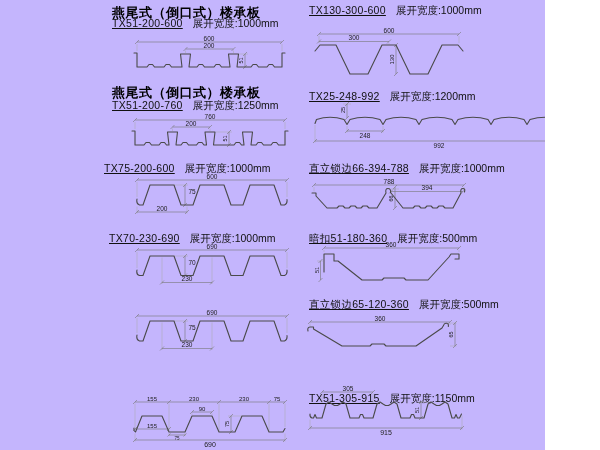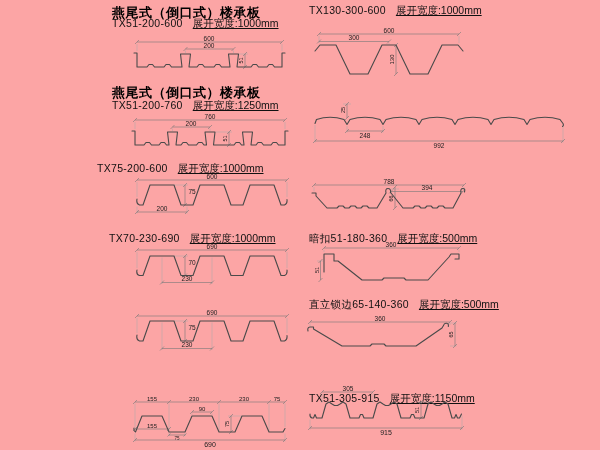--- a/index.html
+++ b/index.html
@@ -1,22 +1,22 @@
 <!DOCTYPE html>
 <html><head>
 <meta charset="utf-8">
 <style>
   html,body{margin:0;padding:0;background:#fff;}
-  .canvas{position:relative;width:600px;height:450px;background:#fca5a5;overflow:hidden;
+  .canvas{position:relative;width:545px;height:450px;background:#c4b5fd;overflow:hidden;
           font-family:"Liberation Sans","DejaVu Sans",sans-serif;}
   .abs{position:absolute;}
   .gtitle{font-size:13px;font-weight:bold;color:#000;letter-spacing:0.5px;white-space:nowrap;}
   .sub{font-size:10.5px;color:#111;white-space:nowrap;}
-  .sub .model{letter-spacing:0.3px;}
-  .sub .wid{margin-left:10px;text-decoration:underline;}
+  .sub .model{letter-spacing:0.3px;text-decoration:underline;}
+  .sub .wid{margin-left:10px;}
   svg{display:block;overflow:visible;}
   .p{fill:none;stroke:#4a4a4a;stroke-width:1.1;stroke-linejoin:round;stroke-linecap:round;}
   .d{fill:none;stroke:#777;stroke-width:0.6;}
   .e{fill:none;stroke:#aaa;stroke-width:0.5;}
   .t{font-size:6.5px;fill:#222;text-anchor:middle;font-family:"Liberation Sans","DejaVu Sans",sans-serif;}
   .t6{font-size:6px;fill:#222;text-anchor:middle;}
   .t55{font-size:5.5px;fill:#222;text-anchor:middle;}
   .t45{font-size:4.5px;fill:#222;text-anchor:middle;}
   .t7{font-size:7px;fill:#222;text-anchor:middle;}
 </style>
@@ -48,21 +48,21 @@
     <path class="e" d="M4,8 L4,15 M154,8 L154,15 M41.5,14.5 L41.5,17 M79,14.5 L79,17 M85,18 L101,18"></path>
     <path class="d" d="M4,6 L154,6 M2,8 L6,4 M152,8 L156,4"></path>
     <text class="t" x="79" y="4.8">760</text>
     <path class="d" d="M41.5,13 L79,13 M39.5,15 L43.5,11 M77,15 L81,11"></path>
     <text class="t" x="60" y="11.8">200</text>
     <path class="d" d="M98,18 L98,31 M96,20 L100,16 M96,33 L100,29"></path>
     <text class="t55" x="96" y="24.5" transform="rotate(-90 96 24.5)">51</text>
     <path class="p" d="M1,17 L4,17 L4,31 L13,31 L15,28.5 L18.5,28.5 L20.5,31 L28,31 L30,28.5 L33.5,28.5 L35.5,31 L38,31 L36.5,18 L46.5,18 L45,31 L50,31 L52,28.5 L55.5,28.5 L57.5,31 L65.5,31 L67.5,28.5 L71,28.5 L73,31 L75.5,31 L74,18 L84,18 L82.5,31 L103,31 L105,28.5 L108.5,28.5 L110.5,31 L113,31 L111.5,18 L121.5,18 L120,31 L125,31 L127,28.5 L130.5,28.5 L132.5,31 L140,31 L142,28.5 L145.5,28.5 L147.5,31 L154,31 L154,17 L157,17"></path>
   </svg>
 
-  <div class="abs sub" style="left:97px;top:162px">
+  <div class="abs sub" style="left:104px;top:162px">
     <span class="model">TX75-200-600</span><span class="wid">展开宽度:1000mm</span>
   </div>
   <svg class="abs" style="left:134px;top:174px" width="156" height="44" viewBox="0 0 156 44">
     <path class="e" d="M3,8 L3,23 M153,8 L153,23 M40,11 L54,11 M3,32.5 L3,39.5 M53,32.5 L53,39.5"></path>
     <path class="d" d="M3,6 L153,6 M1,8 L5,4 M151,8 L155,4"></path>
     <text class="t" x="78" y="4.8">600</text>
     <path class="d" d="M51,11 L51,31 M49,13 L53,9 M49,33 L53,29"></path>
     <text class="t" x="58" y="20">75</text>
     <path class="d" d="M3,38 L53,38 M1,40 L5,36 M51,40 L55,36"></path>
     <text class="t" x="28" y="36.5">200</text>
@@ -121,31 +121,37 @@
     <path class="e" d="M5,10 L5,17 M145,10 L145,17 M75,17 L75,18.5"></path>
     <path class="d" d="M5,8 L145,8 M3,10 L7,6 M143,10 L147,6"></path>
     <text class="t" x="75" y="6.5">600</text>
     <path class="d" d="M5,15.5 L75,15.5 M3,17.5 L7,13.5 M73,17.5 L77,13.5"></path>
     <text class="t" x="40" y="14">300</text>
     <path class="d" d="M82,19 L82,48 M80,21 L84,17 M80,50 L84,46"></path>
     <text class="t6" x="80" y="33.5" transform="rotate(-90 80 33.5)">130</text>
     <path class="p" d="M1,25 L6,19 L22,19 L36,48 L54,48 L68,19 L82,19 L96,48 L114,48 L128,19 L144,19 L149,25"></path>
   </svg>
 
+  <div class="abs sub" style="left:309px;top:90px">
+    <span class="model">TX25-248-992</span><span class="wid">展开宽度:1200mm</span>
+  </div>
   <svg class="abs" style="left:312px;top:98px" width="258" height="52" viewBox="0 0 258 52">
     <path class="e" d="M31,6 L39,6 M35,28 L35,34.5 M71,28 L71,34.5 M3,27 L3,44.5 M251,27 L251,44.5"></path>
     <path class="d" d="M35,6 L35,20 M33,8 L37,4 M33,22 L37,18"></path>
     <text class="t55" x="33" y="12" transform="rotate(-90 33 12)">25</text>
     <path class="d" d="M35,33 L71,33 M33,35 L37,31 M69,35 L73,31"></path>
     <text class="t" x="53" y="40">248</text>
     <path class="d" d="M3,43 L251,43 M1,45 L5,41 M249,45 L253,41"></path>
     <text class="t" x="127" y="50">992</text>
     <path class="p" d="M3,25.5 L4.5,21.5 Q18,17 32,21.5 L35,26.5 L38,21.5 Q53,17 68,21.5 L71,26.5 L74,21.5 Q89,17 104,21.5 L107,26.5 L110,21.5 Q125,17 140,21.5 L143,26.5 L146,21.5 Q161,17 176,21.5 L179,26.5 L182,21.5 Q197,17 212,21.5 L215,26.5 L218,21.5 Q233,17 248,21.5 L251,25.5 Q252,27.5 250.5,28.5"></path>
   </svg>
 
+  <div class="abs sub" style="left:309px;top:162px">
+    <span class="model">直立锁边66-394-788</span><span class="wid">展开宽度:1000mm</span>
+  </div>
   <svg class="abs" style="left:310px;top:178px" width="158" height="36" viewBox="0 0 158 36">
     <path class="e" d="M4,9 L4,13.5 M154,9 L154,12.5 M81,11 L89,11"></path>
     <path class="d" d="M4,7 L154,7 M2,9 L6,5 M152,9 L156,5"></path>
     <text class="t" x="79" y="5.5">788</text>
     <path class="d" d="M81,13.5 L153,13.5 M79,15.5 L83,11.5 M151,15.5 L155,11.5"></path>
     <text class="t" x="117" y="12">394</text>
     <path class="d" d="M85,9 L85,30 M83,11 L87,7 M83,32 L87,28"></path>
     <text class="t55" x="83" y="20.5" transform="rotate(-90 83 20.5)">66</text>
     <path class="p" d="M2,15 L6,15 L6,18 L17,30 L27,30 L29,28 L33,28 L35,30 L39,30 L41,28 L45,28 L47,30 L51,30 L53,28 L57,28 L59,30 L67,30 L76,15 Q75,10.5 78,10.5 Q81,10.5 80.5,14.5 L81,15 L93,30 L103,30 L105,28 L109,28 L111,30 L115,30 L117,28 L121,28 L123,30 L127,30 L129,28 L133,28 L135,30 L143,30 L151,15 Q150,10.5 153,10.5 Q155.5,10.5 154.5,14"></path>
   </svg>
@@ -156,21 +162,21 @@
   <svg class="abs" style="left:316px;top:240px" width="150" height="48" viewBox="0 0 150 48">
     <path class="e" d="M8,10 L8,12 M143,10 L143,12 M1,21 L7,21"></path>
     <path class="d" d="M8,8 L143,8 M6,10 L10,6 M141,10 L145,6"></path>
     <text class="t" x="75" y="6.5">360</text>
     <path class="d" d="M4.5,21 L4.5,40 M2.5,23 L6.5,19 M2.5,42 L6.5,38"></path>
     <text class="t55" x="2.8" y="30" transform="rotate(-90 2.8 30)">51</text>
     <path class="p" d="M8,32 L8,14 L18,14 L18,21 L22,21 L46,40 L66,40 L68,38 L88,38 L90,40 L112,40 L133,17 L135,14 L143,14 L143,19 L139,19"></path>
   </svg>
 
   <div class="abs sub" style="left:309px;top:298px">
-    <span class="model">直立锁边65-140-360</span><span class="wid">展开宽度:500mm</span>
+    <span class="model">直立锁边65-120-360</span><span class="wid">展开宽度:500mm</span>
   </div>
   <svg class="abs" style="left:304px;top:314px" width="158" height="40" viewBox="0 0 158 40">
     <path class="e" d="M6,9.5 L6,12 M146,9.5 L146,11 M145,9 L152.5,9 M146,32 L152.5,32"></path>
     <path class="d" d="M6,8 L146,8 M4,10 L8,6 M144,10 L148,6"></path>
     <text class="t" x="76" y="6.5">360</text>
     <path class="d" d="M151,9 L151,32 M149,11 L153,7 M149,34 L153,30"></path>
     <text class="t55" x="149" y="20.5" transform="rotate(-90 149 20.5)">65</text>
     <path class="p" d="M4,17 Q3,13.5 6,13 L9.5,13 L9.5,15 L38,32 L66,32 L68,30 L80,30 L82,32 L112,32 L138,14 L139.5,11.5 Q140,9 142.5,9.3 Q145,9.6 144.3,12.5"></path>
   </svg>
 

